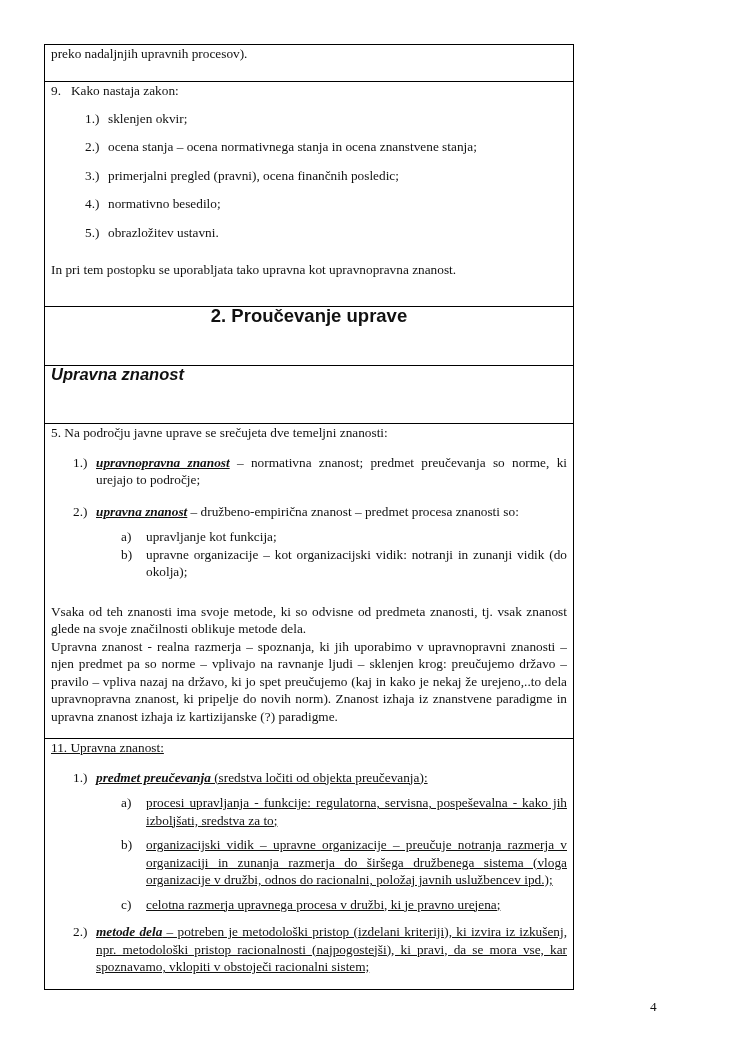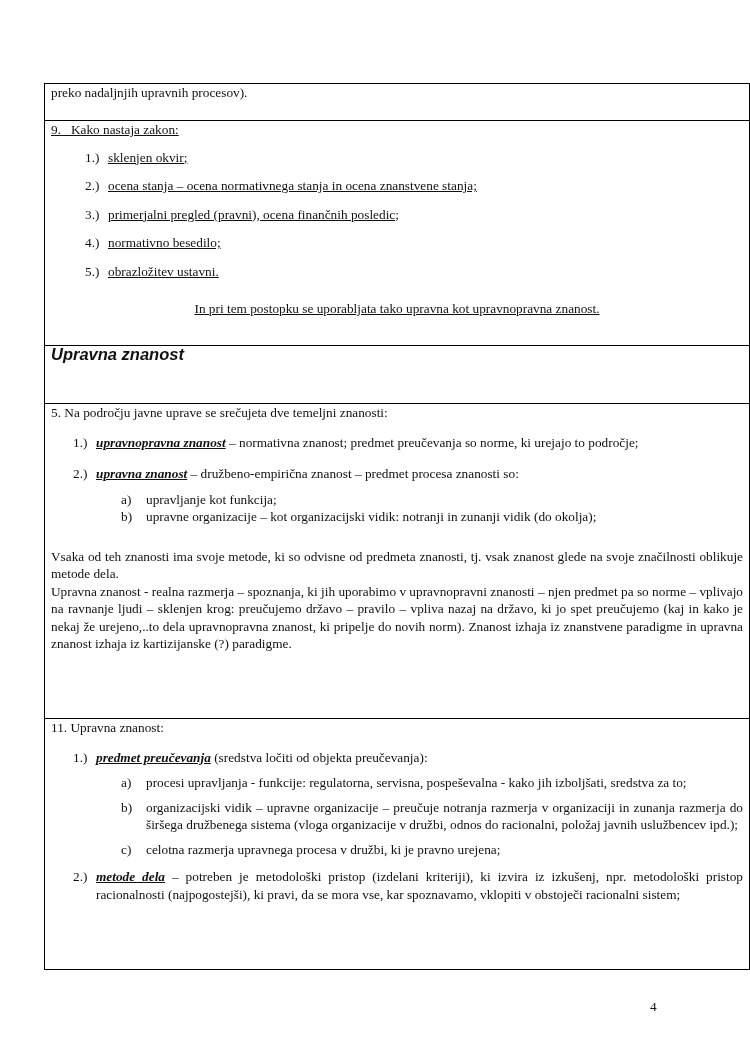--- a/index.html
+++ b/index.html
@@ -1,28 +1,28 @@
 <!DOCTYPE html>
 <html><head>
 <meta charset="utf-8">
 <style>
   html, body { margin: 0; padding: 0; background: #ffffff; }
   body { width: 750px; height: 1061px; position: relative; overflow: hidden;
          font-family: "Liberation Serif", serif; font-size: 13.3px; color: #111; }
   .page { position: absolute; left: 0; top: 0; width: 750px; height: 1061px; }
-  table.doc { position: absolute; left: 44px; top: 44px; width: 706px; border-collapse: collapse; margin-top: 39px; }
+  table.doc { position: absolute; left: 44px; top: 44px; width: 530px; border-collapse: collapse; }
   table.doc td { border: 1.3px solid #000; padding: 0 6px; vertical-align: top; line-height: 17.5px; }
   .p { margin: 0; }
   .just { text-align: justify; }
   .row1 td { height: 36px; padding-top: 2px; }
-  .row2 td { height: 224px; padding-top: 2px; text-decoration: underline; }
+  .row2 td { height: 224px; padding-top: 2px; }
   .row3 td { height: 58px; text-align: center; vertical-align: middle; padding-left: 40px; }
   .row4 td { height: 57px; vertical-align: middle; padding-left: 30px; }
   .row5 td { height: 314px; padding-top: 1px; }
-  .row6 td { height: 250px; padding-top: 1px; }
+  .row6 td { height: 250px; padding-top: 1px; text-decoration: underline; }
   h2.section { font-family: "Liberation Sans", sans-serif; font-weight: bold; font-size: 18.5px; margin: 0; }
   h3.sub { font-family: "Liberation Sans", sans-serif; font-weight: bold; font-style: italic; font-size: 16.5px; margin: 0; }
   .numlist { margin: 10px 0 0 0; padding: 0; list-style: none; }
   .numlist li { padding-left: 34px; position: relative; margin-bottom: 11px; }
   .numlist li .num { position: absolute; left: 34px; }
   .numlist li .txt { display: block; padding-left: 23px; }
   .ol2 { margin: 12px 0 0 0; padding: 0; list-style: none; }
   .ol2 > li { position: relative; padding-left: 45px; margin-bottom: 14px; }
   .ol2 > li .num { position: absolute; left: 22px; }
   .ol2 > li .body { display: block; text-align: justify; }
@@ -62,22 +62,27 @@
               </li>
           <li>
                 <span class="num">4.)</span>
                 <span class="txt">normativno besedilo;</span>
               </li>
           <li>
                 <span class="num">5.)</span>
                 <span class="txt">obrazložitev ustavni.</span>
               </li>
         </ul>
-        <p class="p" style="margin-top:20px;text-align:center;">In pri tem postopku se uporabljata tako upravna kot upravnopravna znanost.</p>
+        <p class="p" style="margin-top:20px;">In pri tem postopku se uporabljata tako upravna kot upravnopravna znanost.</p>
       </td>
+    </tr>
+    <tr class="row3">
+      <td>
+            <h2 class="section">2. Proučevanje uprave</h2>
+          </td>
     </tr>
     <tr class="row4">
       <td>
             <h3 class="sub">Upravna znanost</h3>
           </td>
     </tr>
     <tr class="row5">
       <td>
         <p class="p">5. Na področju javne uprave se srečujeta dve temeljni znanosti:</p>
         <ul class="ol2">

